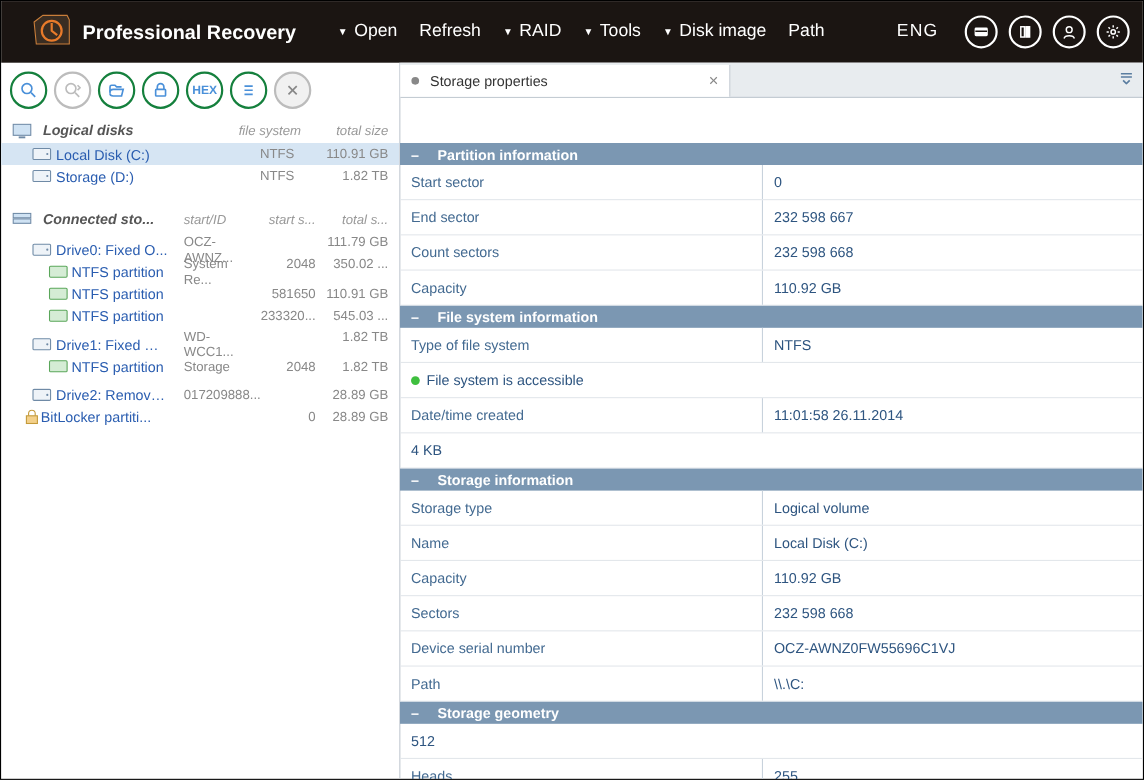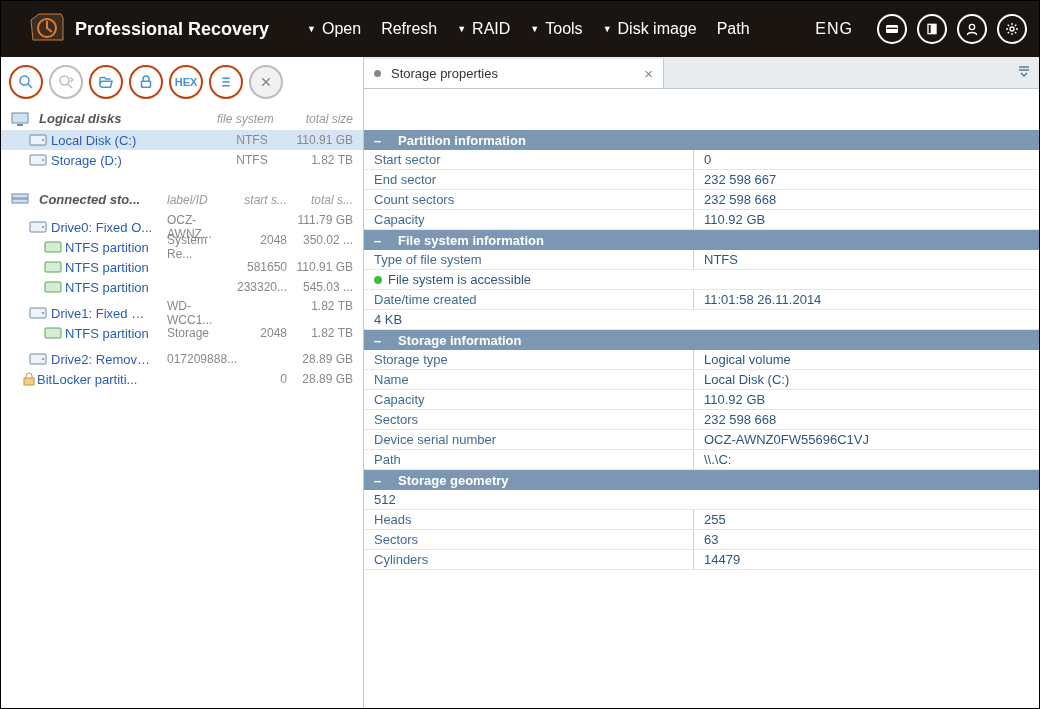--- a/index.html
+++ b/index.html
@@ -17,21 +17,21 @@
   .lang { font-size: 16px; letter-spacing: 1px; margin-right: 14px; }
   .hdr-icon { width: 30px; height: 30px; border: 2px solid #fff; border-radius: 50%; display: flex; align-items: center; justify-content: center; cursor: pointer; }
   .hdr-icon svg { width: 16px; height: 16px; stroke: #fff; fill: none; }
 
   
   .main { flex: 1; display: flex; min-height: 0; }
 
   
   .left { width: 362px; display: flex; flex-direction: column; }
   .toolbar { display: flex; align-items: center; gap: 6px; padding: 8px 8px 4px 8px; }
-  .tool-btn { width: 34px; height: 34px; border: 2px solid #c2410c; border-radius: 50%; display: flex; align-items: center; justify-content: center; cursor: pointer; background: #fff; }
+  .tool-btn { width: 34px; height: 34px; border: 2px solid #15803d; border-radius: 50%; display: flex; align-items: center; justify-content: center; cursor: pointer; background: #fff; }
   .tool-btn.disabled { border-color: #bcbcbc; cursor: default; }
   .tool-btn.grey { border-color: #bcbcbc; background: #f1f1f1; }
   .tool-btn svg { width: 18px; height: 18px; }
   .hex-text { color: #4a90d9; font-weight: 700; font-size: 11px; }
 
   .section-hdr { display: flex; align-items: center; padding: 8px 10px 4px 10px; font-weight: 700; color: #555; font-size: 13px; font-style: italic; }
   .section-hdr .ico { width: 22px; margin-right: 6px; display:flex; align-items:center; }
   .section-cols { margin-left: auto; display: flex; color: #999; font-weight: 400; font-size: 12px; }
   .col-a { width: 70px; text-align: left; }
   .col-b { width: 56px; text-align: right; }
@@ -50,21 +50,21 @@
   .right { flex: 1; display: flex; flex-direction: column; border-left: 1px solid #c0c8d0; gap: 41px; }
   .tabbar { height: 32px; background: #e8ecef; display: flex; align-items: stretch; border-bottom: 1px solid #c0c8d0; position: relative; }
   .tab { width: 300px; background: #fff; display: flex; align-items: center; padding: 0 10px; font-size: 13px; color: #333; border-right: 1px solid #c0c8d0; margin-top: 2px; }
   .tab .dot { width: 7px; height: 7px; border-radius: 50%; background: #888; margin-right: 10px; }
   .tab .close { margin-left: auto; color: #888; cursor: pointer; font-size: 15px; }
   .tab-menu { position: absolute; right: 8px; top: 6px; color: #5a7da0; cursor: pointer; }
 
   .props { flex: 1; overflow: auto; font-size: 13px; }
   .group-hdr { background: #7b97b2; color: #fff; font-weight: 700; padding: 2px 10px; display: flex; align-items: center; font-size: 13px; height: 20px; }
   .group-hdr .toggle { width: 14px; margin-right: 10px; font-weight: 700; }
-  .prop-row { display: flex; border-bottom: 1px solid #e3e7eb; height: 20px; align-items: center; }
+  .prop-row { display: flex; border-bottom: 1px solid #e3e7eb; height: 32px; align-items: center; }
   .prop-key { width: 330px; padding: 0 10px; color: #436a91; border-right: 1px solid #c8d2dc; height: 100%; display: flex; align-items: center; }
   .prop-val { flex: 1; padding: 0 10px; color: #2e5580; display: flex; align-items: center; }
   .status-dot { width: 8px; height: 8px; border-radius: 50%; background: #3fbf3f; margin-right: 6px; }
 
   
   .disk-svg rect { fill: #eef3f8; stroke: #6f8aa6; }
   .part-svg rect { fill: #d5ecd5; stroke: #5aa65a; }
 </style>
 </head>
 <body>
@@ -228,21 +228,21 @@
 
     <div class="section-hdr">
       <span class="ico">
           <svg width="18" height="14" viewBox="0 0 18 14">
             <rect x="1" y="1" width="16" height="4" fill="#cfe2f3" stroke="#6f8aa6"></rect>
             <rect x="1" y="6" width="16" height="4" fill="#cfe2f3" stroke="#6f8aa6"></rect>
           </svg>
         </span>
       <span>Connected sto...</span>
       <span class="section-cols">
-        <span class="col-a" style="width:64px">label/ID</span>
+        <span class="col-a" style="width:64px">start/ID</span>
         <span class="col-b">start s...</span>
         <span class="col-c">total s...</span>
       </span>
     </div>
     <div id="connected-rows">
         <div style="height:6px"></div>
         <div class="row">
           <span class="indent1"></span>
           <span class="ico">
             <svg class="disk-svg" width="18" height="12" viewBox="0 0 18 12">

